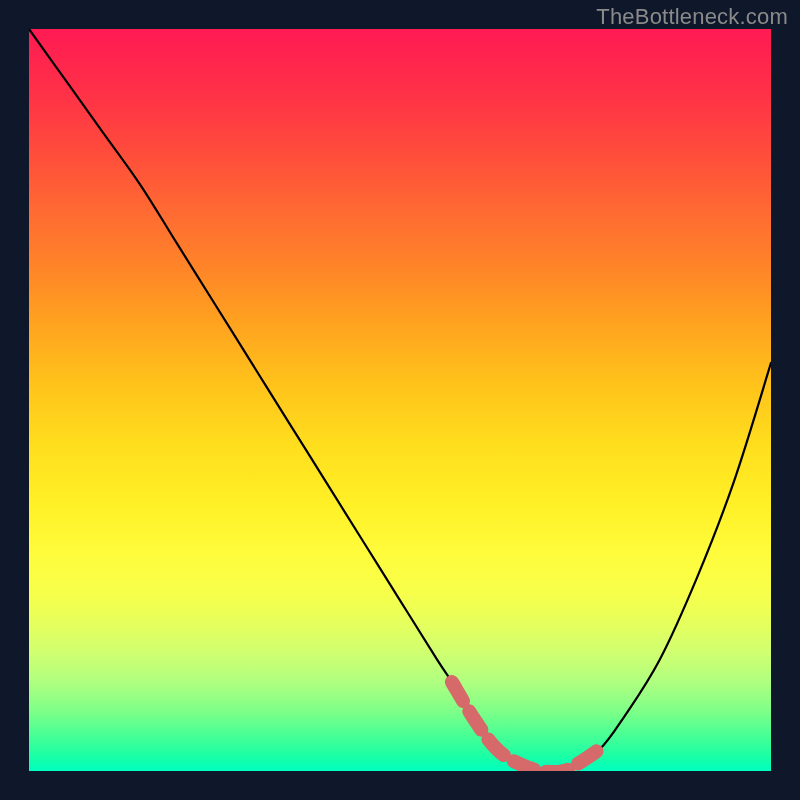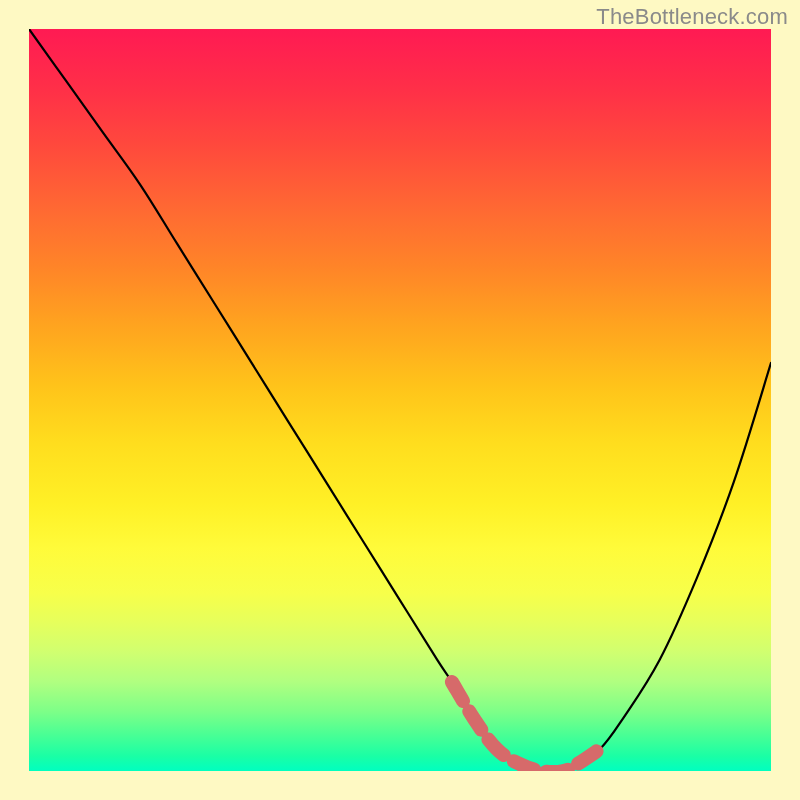--- a/index.html
+++ b/index.html
@@ -10,21 +10,21 @@
     background: #000;
     overflow: hidden;
     font-family: Arial, Helvetica, sans-serif;
   }
   .frame {
     position: absolute;
     left: 0;
     top: 0;
     width: 800px;
     height: 800px;
-    background: #fef9c3;
+    background: #0f172a;
   }
   .plot {
     position: absolute;
     left: 29px;
     top: 29px;
     width: 742px;
     height: 742px;
     
     background: linear-gradient(to bottom,
       #ff1a53 0%,

